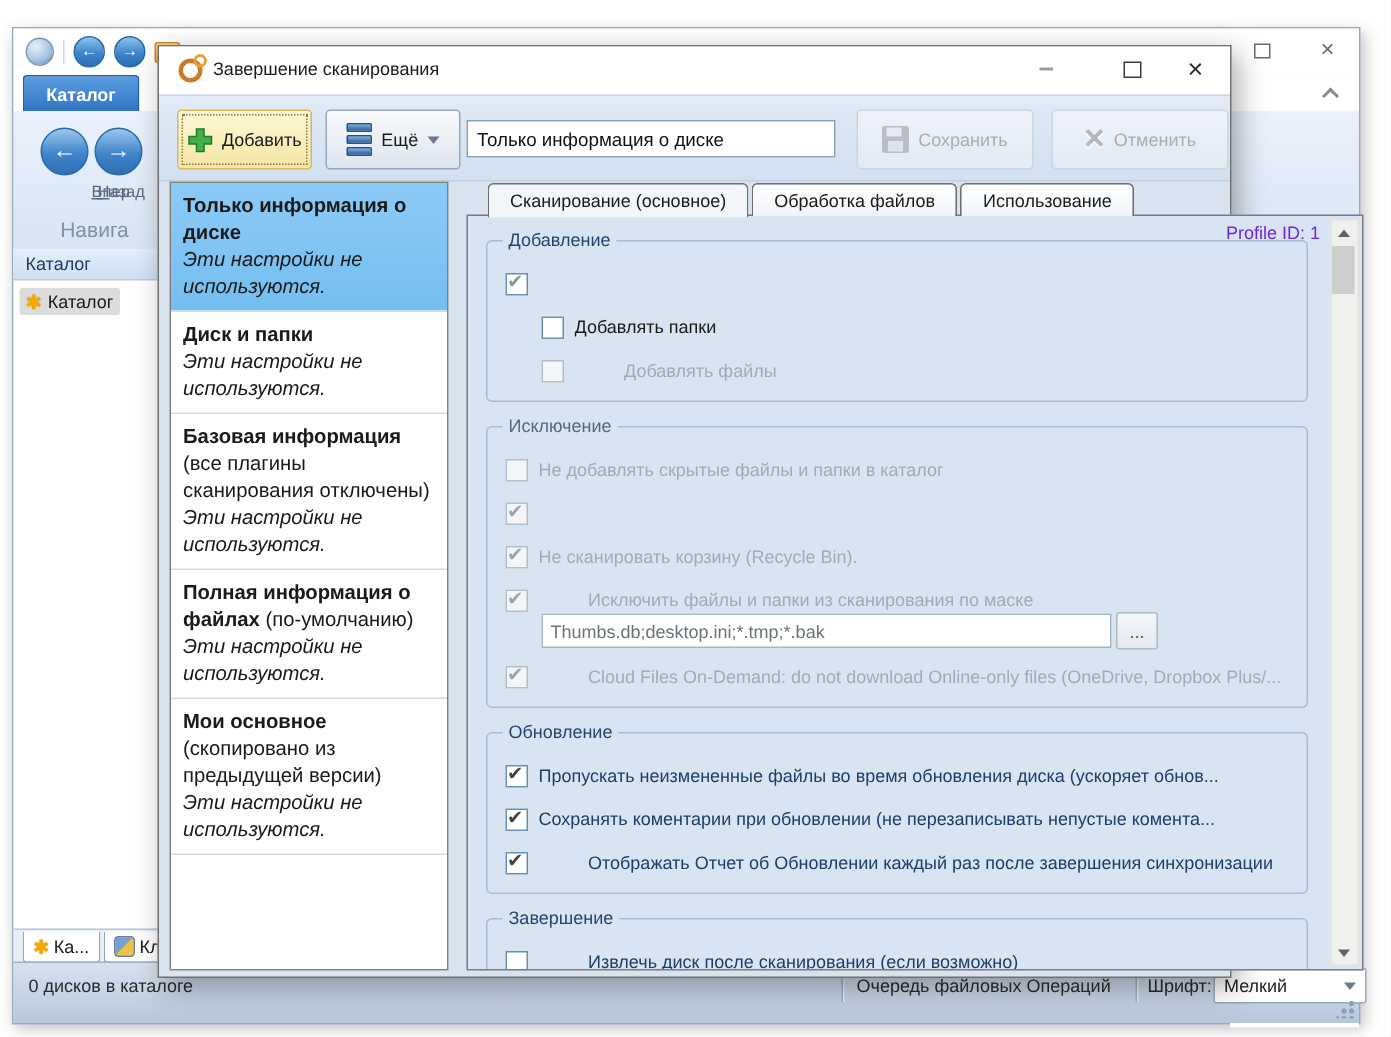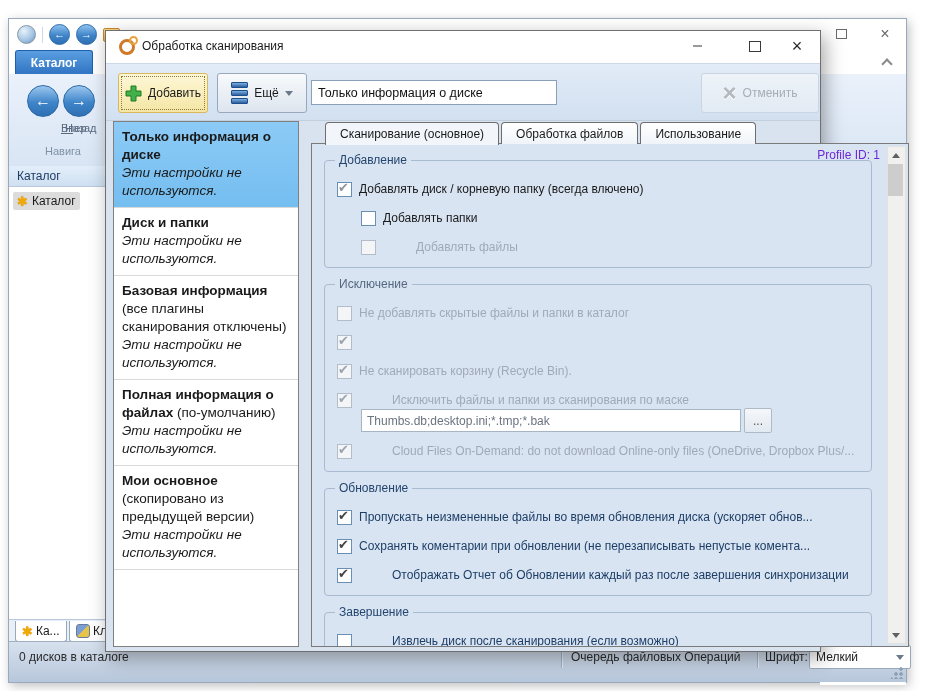--- a/index.html
+++ b/index.html
@@ -30,21 +30,21 @@
   .chev-up{width:6px;height:6px;border-left:2px solid #8a8a8a;border-top:2px solid #8a8a8a;transform:rotate(45deg);margin:3px auto;}
   .mw-ribbon{position:absolute;left:0;top:55px;width:100%;height:92px;
     background:linear-gradient(#eaf1fb,#d9e5f4);border-bottom:1px solid #b9c8dc;}
   .nav-circ{position:absolute;width:30px;height:30px;border-radius:50%;border:1px solid #2a6aa8;color:#fff;
     background:linear-gradient(#9cc7ef,#3f85c9 55%,#2f6fb4);display:flex;align-items:center;justify-content:center;
     font-size:16px;font-weight:bold;}
   .nav-label{position:absolute;top:48px;font-size:11px;color:#5a6b80;}
   .nav-label{display:inline-block;}
   .accel{display:inline-block;}
   .accel::first-letter{text-decoration:underline;}
-  .ribbon-group-label{position:absolute;left:14px;top:71px;width:80px;text-align:center;font-size:11px;color:#8091a6;}
+  .ribbon-group-label{position:absolute;left:14px;top:71px;width:80px;text-align:center;font-size:14px;color:#8091a6;}
   
   .left-panel{position:absolute;left:0;top:147px;width:102px;bottom:62px;background:#fff;border-right:1px solid #8fa3bc;}
   .lp-header{height:20px;background:linear-gradient(#e3eefa,#cfe0f2);border-bottom:1px solid #b9c8dc;
     color:#1e3c64;display:flex;align-items:center;padding-left:8px;}
   .tree-item{margin:5px 4px;display:flex;align-items:center;gap:4px;background:#dcdcdc;border-radius:2px;
     padding:2px 4px;width:max-content;}
   .star-icon{color:#f2a900;font-size:13px;line-height:1;text-shadow:0 0 1px #c87a00;}
   
   .side-strip{position:absolute;right:0;top:147px;width:86px;bottom:62px;background:#e8eef6;}
   .sp-header{height:20px;background:linear-gradient(#dde9f6,#c5d6ea);border-bottom:1px solid #aebfd4;position:relative;}
@@ -235,21 +235,21 @@
         <span>Мелкий</span>
         <span class="tri-down"></span>
       </div>
       <div class="resize-grip"></div>
     </div>
   </div>
 
   <div class="dialog">
     <div class="dlg-titlebar">
       <span class="gear-icon"></span>
-      <span class="dlg-title">Обработка сканирования</span>
+      <span class="dlg-title">Завершение сканирования</span>
       <span class="dlg-ctl" style="right:108px;">
           <span class="min-glyph"></span>
         </span>
       <span class="dlg-ctl dlg-max" style="right:50px;">
           <span class="max-glyph"></span>
         </span>
       <span class="dlg-ctl" style="right:8px;">
           <span class="dlg-close">×</span>
         </span>
     </div>
@@ -264,20 +264,24 @@
       <div class="tb-btn btn-more">
         <span class="bars-icon">
             <div></div>
             <div></div>
             <div></div>
           </span>
         <span>Ещё</span>
         <span class="tri-down"></span>
       </div>
       <input class="profile-input" value="Только информация о диске" style="">
+      <div class="tb-btn btn-disabled btn-save">
+        <span class="floppy"></span>
+        <span>Сохранить</span>
+      </div>
       <div class="tb-btn btn-disabled btn-cancel">
         <span class="big-x">×</span>
         <span>Отменить</span>
       </div>
     </div>
 
     <div class="profile-list">
 
         <div class="profile-item selected">
           <div class="pi-title"><b>Только информация о диске</b><span></span></div>
@@ -325,21 +329,20 @@
         <div class="scroll-content">
 
           <div class="gb">
             <div class="gb-title">Добавление</div>
             <div>
 
                 <div class="cb-row checked checkDisabled">
                   <span class="cb-box">
                     <span class="cb-check">✔</span>
                   </span>
-                  <span class="cb-label">Добавлять диск / корневую папку (всегда влючено)</span>
                 </div>
 
                 <div class="cb-row indent">
                   <span class="cb-box"></span>
                   <span class="cb-label">Добавлять папки</span>
                 </div>
 
                 <div class="cb-row indent disabled">
                   <span class="cb-box"></span>
                   <span class="cb-label">Добавлять файлы</span>

